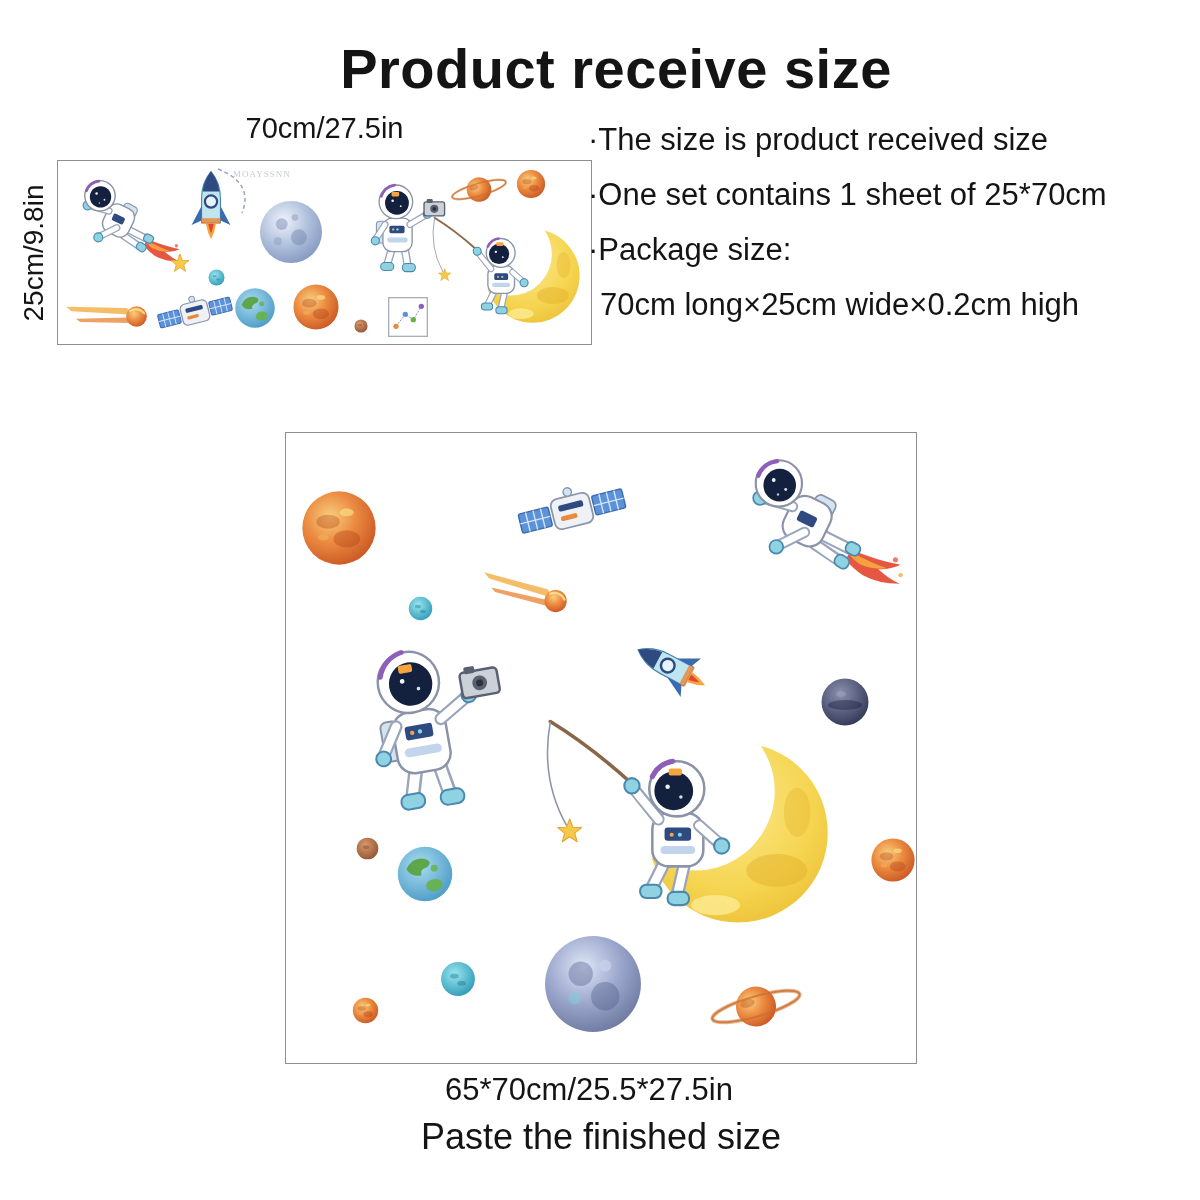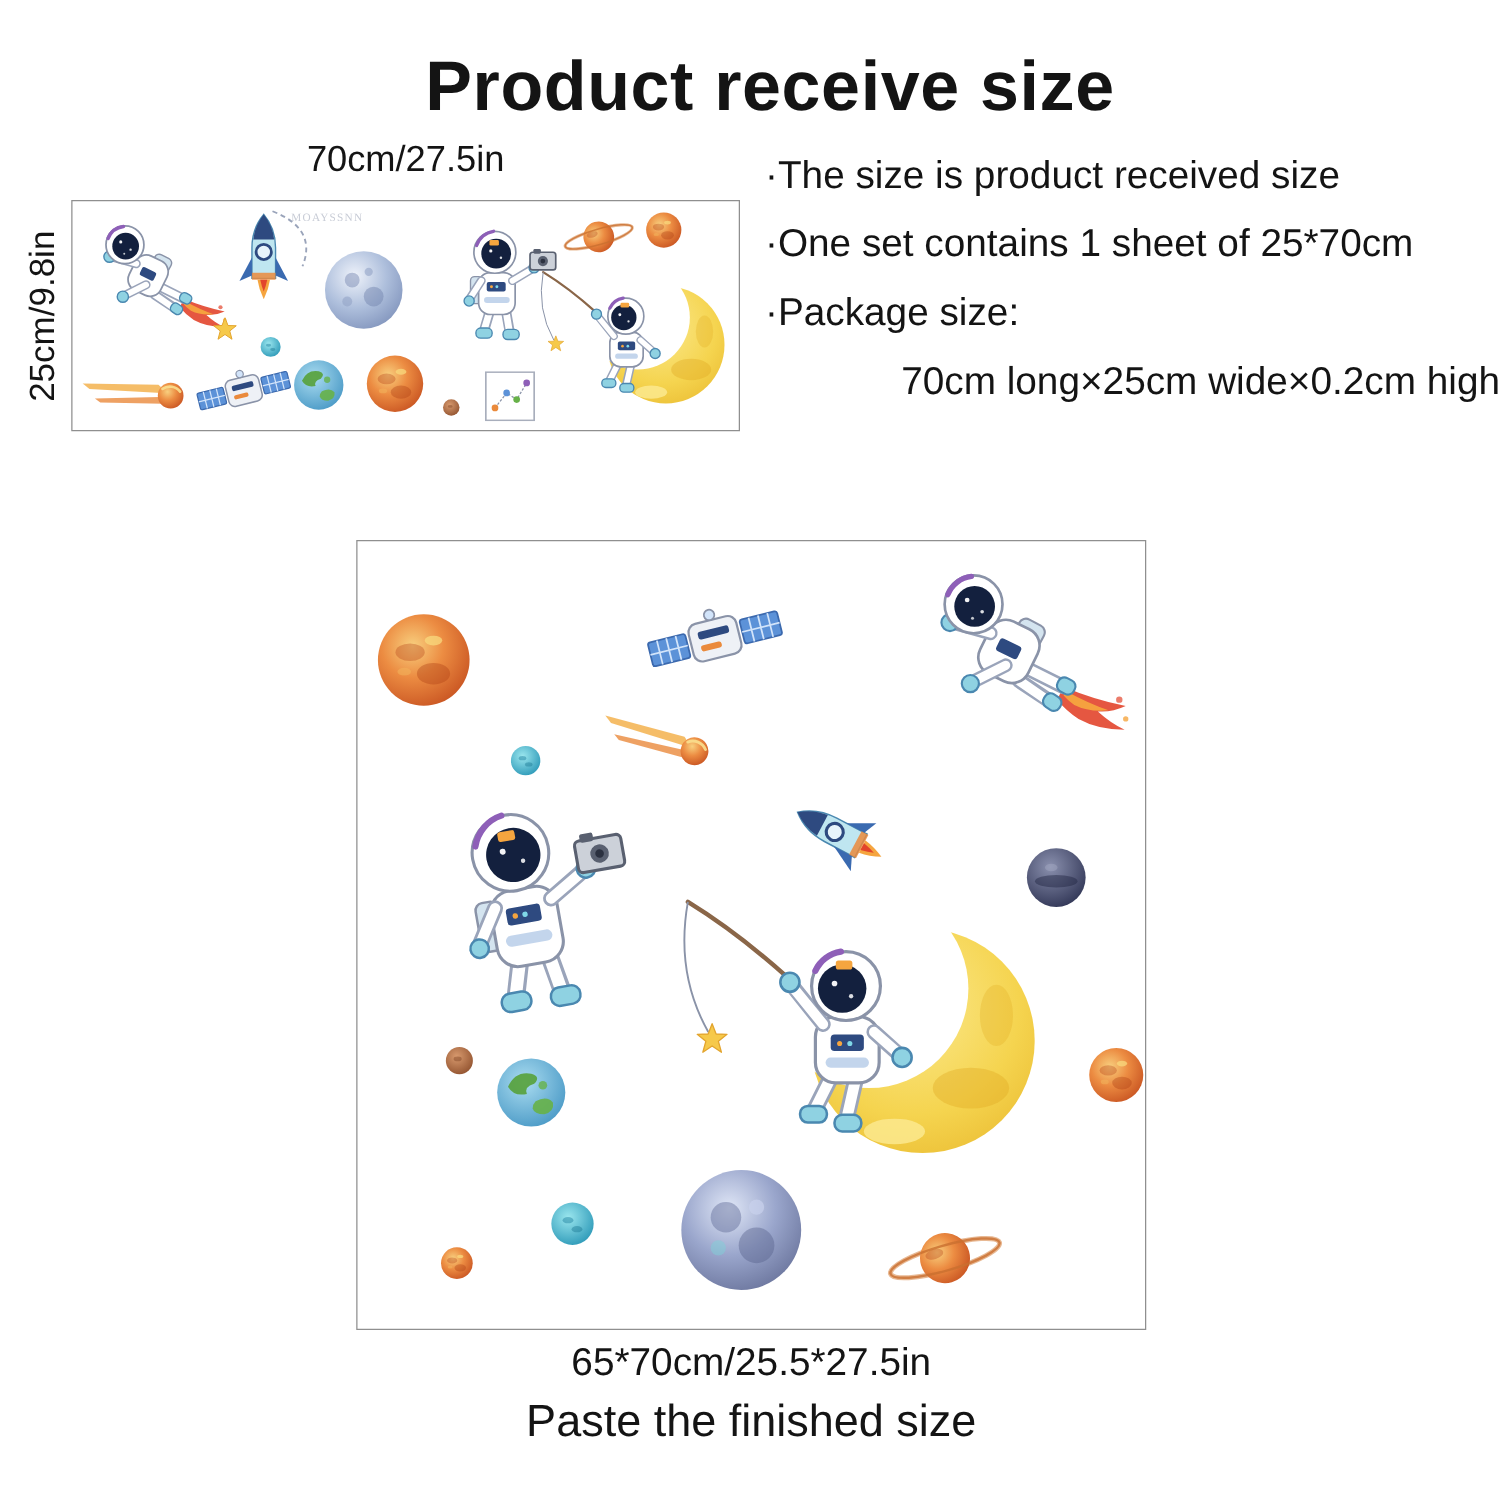--- a/index.html
+++ b/index.html
@@ -25,33 +25,33 @@
     position: absolute; left: 34px; top: 253px;
     transform: translate(-50%, -50%) rotate(-90deg);
     font-size: 28px; white-space: nowrap;
   }
   .sheet {
     position: absolute; left: 57px; top: 160px;
     width: 535px; height: 185px;
     border: 1px solid #8f8f8f; background: #fff; font-family: Liberation Serif, serif;
   }
   .details {
-    position: absolute; left: 612px; top: 122px; width: 588px;
+    position: absolute; left: 588px; top: 122px; width: 588px;
   }
   .detail-line {
     font-size: 31px; margin-bottom: 19px; white-space: nowrap;
   }
-  .detail-indent { padding-left: 12px; text-align: right; }
+  .detail-indent { padding-left: 12px; }
   .pasted {
     position: absolute; left: 285px; top: 432px;
     width: 632px; height: 632px;
     border: 1px solid #8f8f8f; background: #fff;
   }
   .pasted-size {
-    position: absolute; left: 285px; top: 1072px; width: 632px;
+    position: absolute; left: 273px; top: 1072px; width: 632px;
     text-align: center; font-size: 31px;
   }
   .pasted-caption {
     position: absolute; left: 285px; top: 1116px; width: 632px;
     text-align: center; font-size: 36px; font-weight: 400;
   }
   svg.scene { display: block; }
 </style>
 </head>
 <body>

